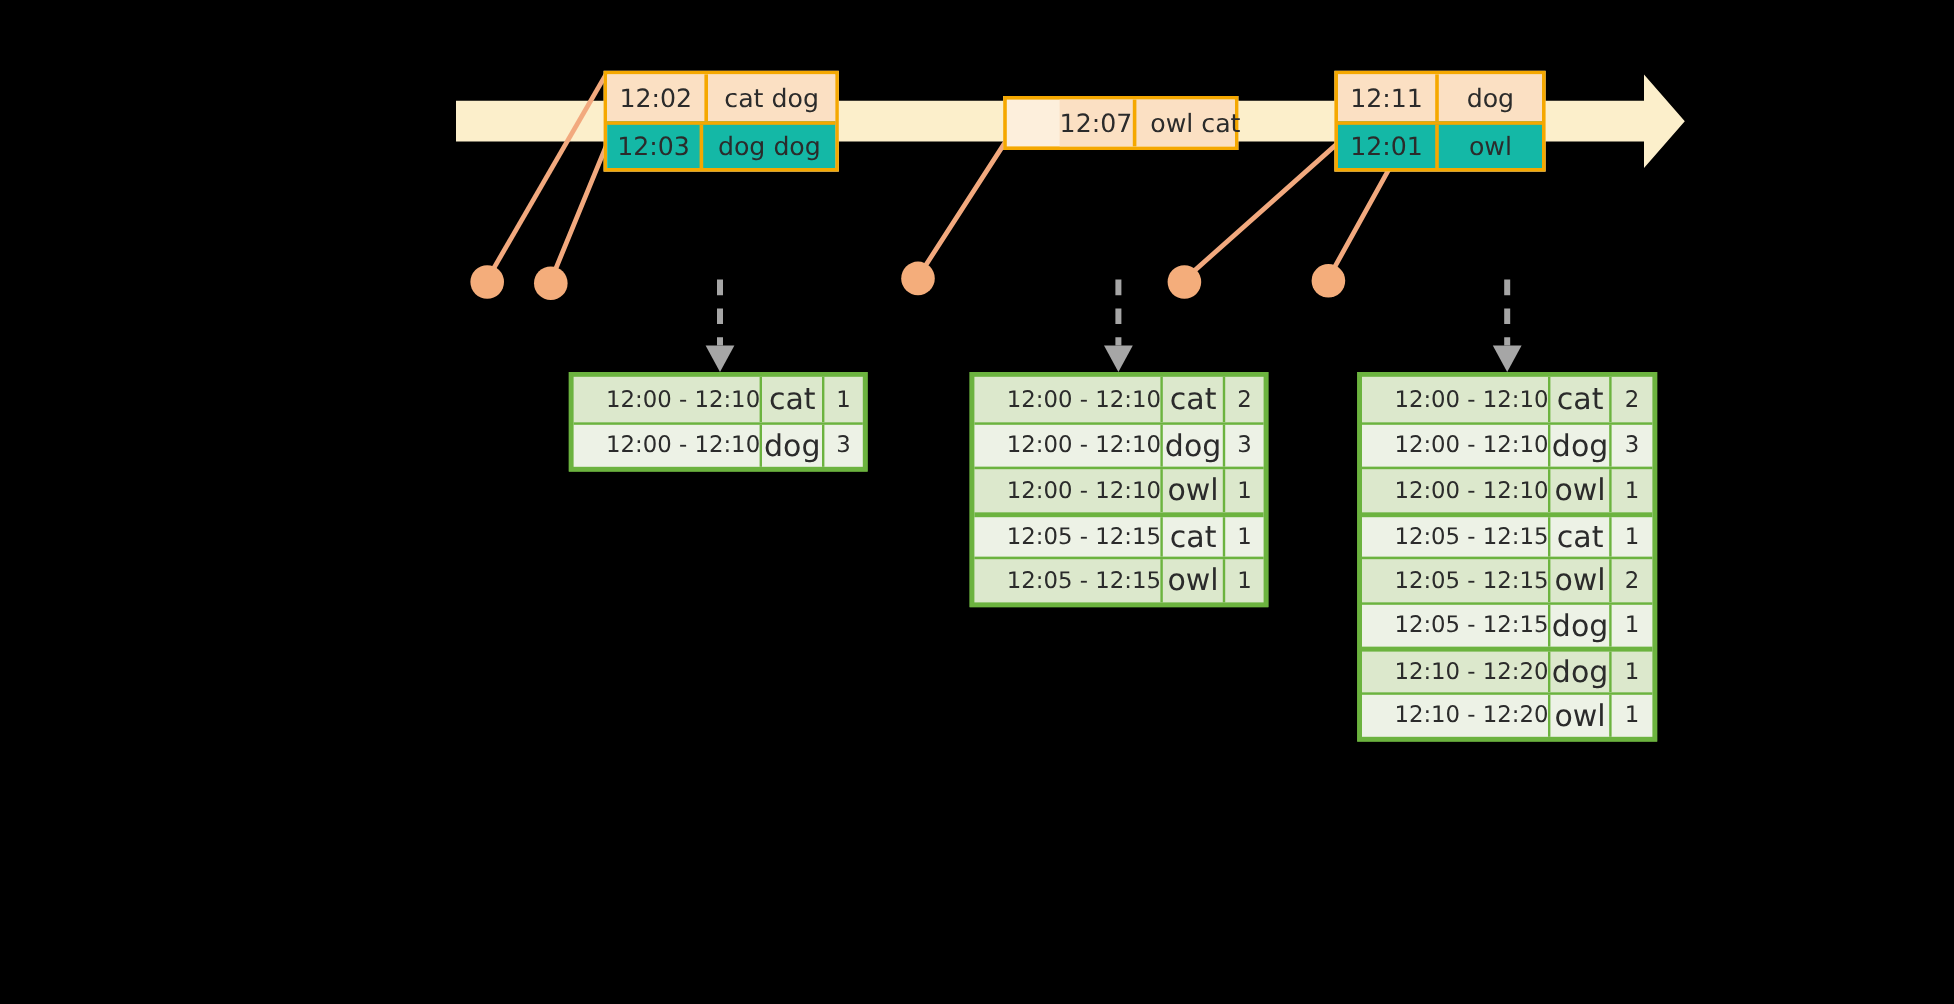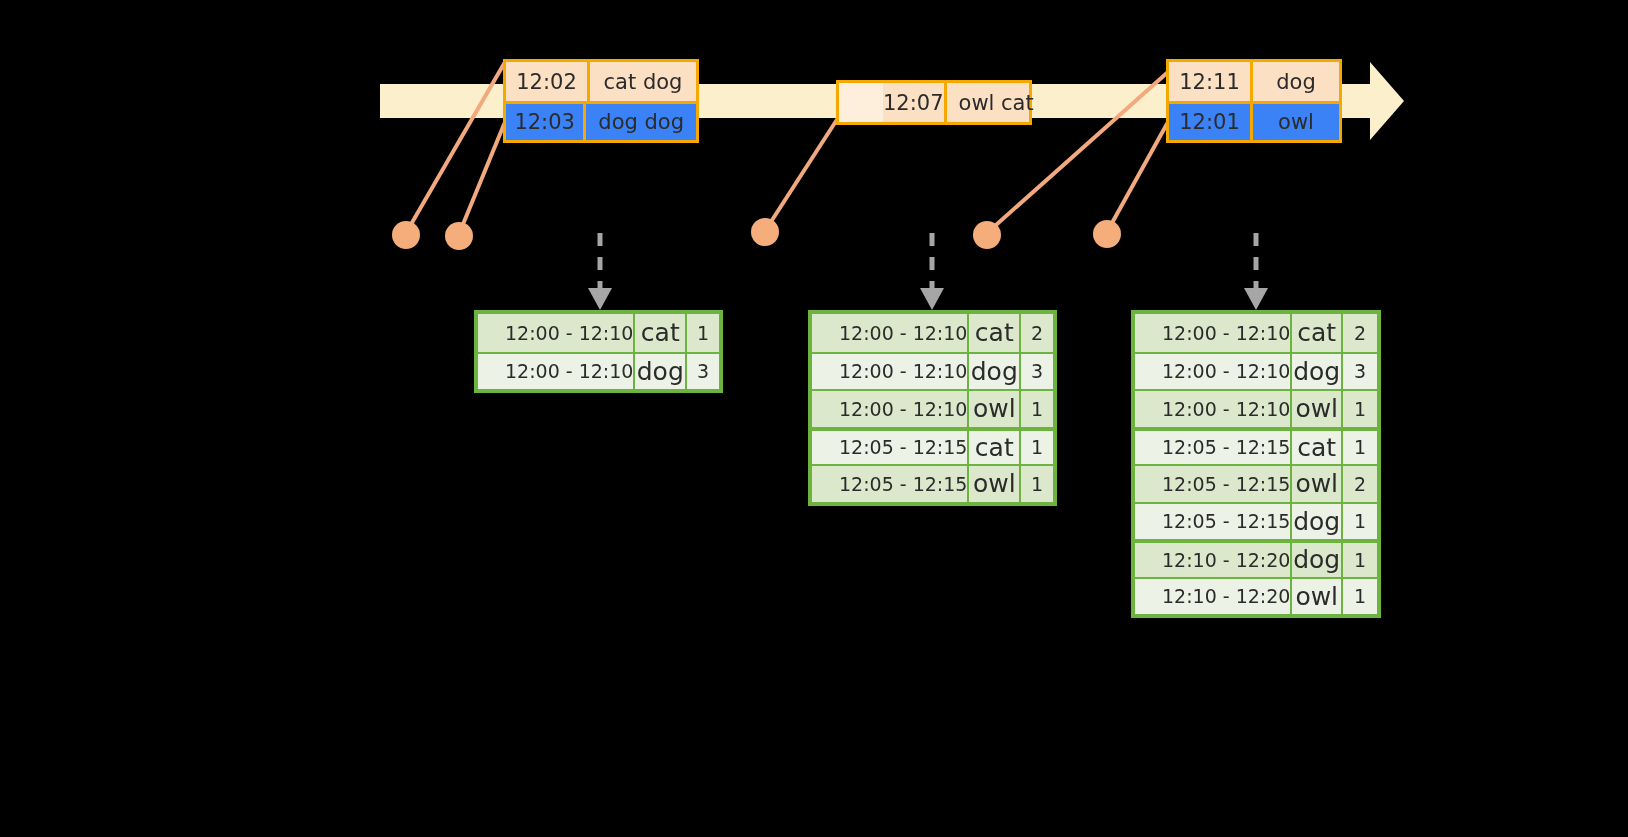--- a/index.html
+++ b/index.html
@@ -45,21 +45,21 @@
   .event-row {
     display: flex;
     flex-direction: row;
     height: 39px;
     box-sizing: border-box;
   }
   .event-row + .event-row {
     border-top: 3px solid #F5A800;
   }
   .event-row.shade-a { background: #FBE0C3; }
-  .event-row.shade-b { background: #3b82f6; }
+  .event-row.shade-b { background: #14b8a6; }
 
   .event-time {
     width: 84px;
     box-sizing: border-box;
     border-right: 3px solid #F5A800;
     display: flex;
     align-items: center;
     justify-content: center;
     font-size: 21px;
     color: #2b2b2b;
@@ -184,21 +184,21 @@
     </div>
   </div>
 
   <div class="event-box" id="ev2" style="left:836px; top:80px; width:196px;padding-left:44px;">
     <div class="event-row shade-a">
       <span class="event-time">12:07</span>
       <span class="event-payload">owl cat</span>
     </div>
   </div>
 
-  <div class="event-box" id="ev3" style="left:1166px; top:59px; width:176px;">
+  <div class="event-box" id="ev3" style="left:1112px; top:59px; width:176px;">
     <div class="event-row shade-a">
       <span class="event-time">12:11</span>
       <span class="event-payload">dog</span>
     </div>
     <div class="event-row shade-b">
       <span class="event-time">12:01</span>
       <span class="event-payload">owl</span>
     </div>
   </div>
 

